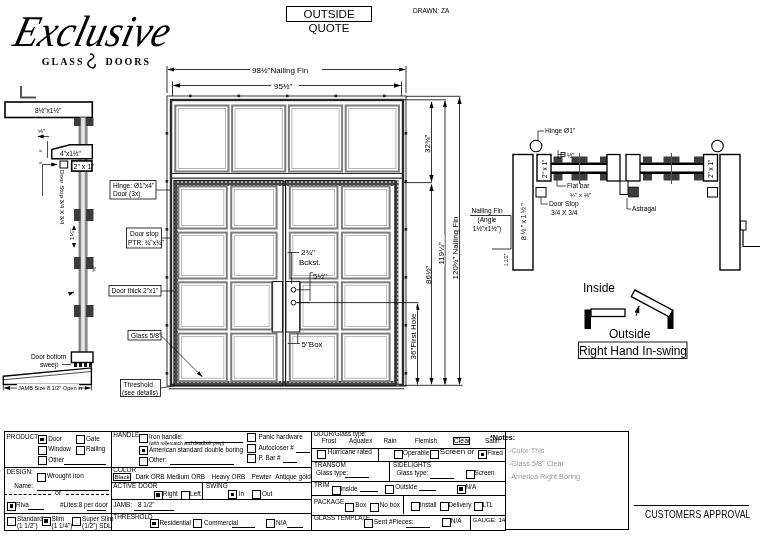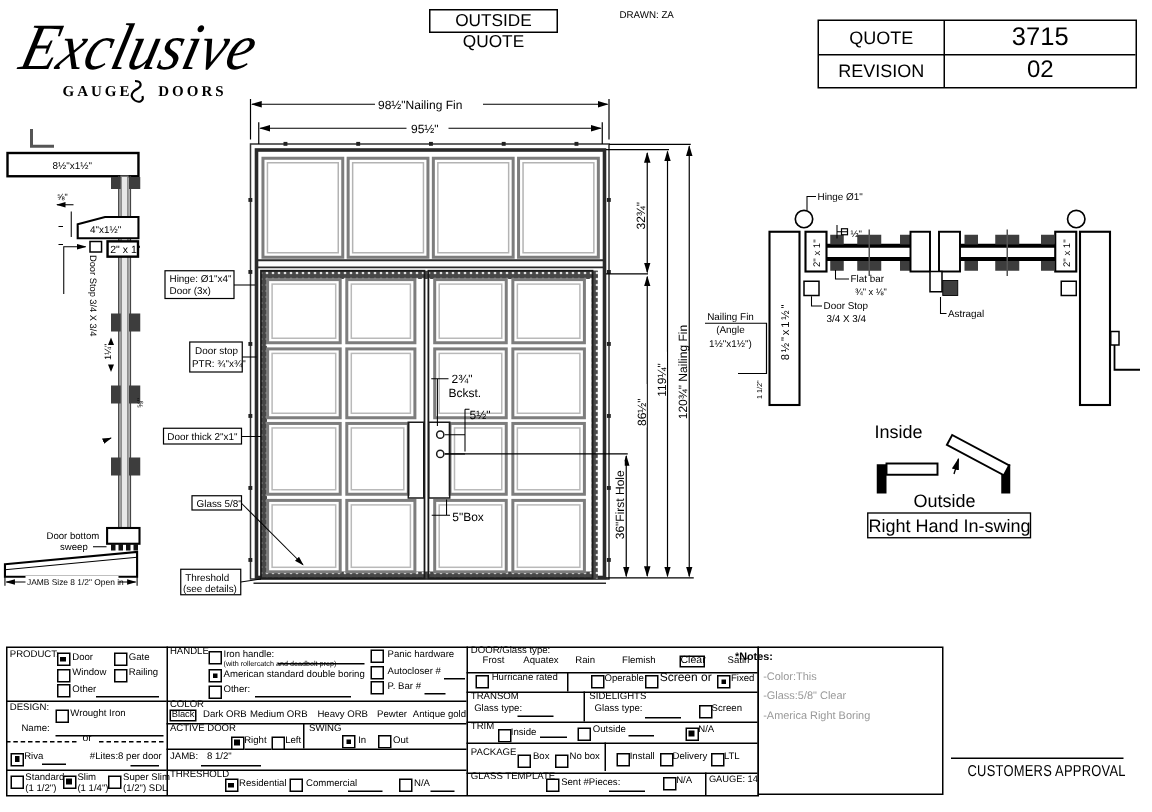--- a/index.html
+++ b/index.html
@@ -11,37 +11,31 @@
 .cb.on::after{content:"";position:absolute;left:1.5px;top:1.5px;width:3.5px;height:3.5px;background:#000;}
 .lbl{position:absolute;font-size:6.4px;line-height:6.6px;white-space:nowrap;}
 .ul{display:inline-block;border-bottom:1px solid #000;height:7px;}
 </style>
 </head>
 <body>
 <div id="page">
 
 <div class="abs" style="left:8px;top:6px;width:180px;height:54px;font-family:'Liberation Serif',serif;font-style:italic;font-size:44px;transform:skewX(-14deg) scaleX(.92);transform-origin:left bottom;">Exclusive</div>
 
-<div class="abs" style="left:41.7px;top:55.5px;font-family:'Liberation Serif',serif;font-size:10px;letter-spacing:2px;font-weight:bold;">GAUGE</div>
+<div class="abs" style="left:41.7px;top:55.5px;font-family:'Liberation Serif',serif;font-size:10px;letter-spacing:2px;font-weight:bold;">GLASS</div>
 <div class="abs" style="left:105.5px;top:55.5px;font-family:'Liberation Serif',serif;font-size:10px;letter-spacing:2px;font-weight:bold;">DOORS</div>
 
 <svg class="abs" style="left:82px;top:53px;" width="16" height="17" viewBox="0 0 16 17">
       <path d="M8 1 C12 1 13 4 10 6 C6 8 4 11 8 14 C11 16 14 14 13 11" fill="none" stroke="#000" stroke-width="1.4"></path>
     </svg>
 
 <div class="abs" style="left:286px;top:6px;width:84px;height:14px;border:1px solid #000;text-align:center;font-size:11.5px;line-height:14px;">OUTSIDE QUOTE</div>
 
 <div class="abs" style="left:413px;top:7px;font-size:6.5px;">DRAWN: ZA</div>
 
-<div class="abs" style="left:545px;top:13px;width:211px;height:44px;border:1.3px solid #000;">
-  <div class="abs" style="left:0;top:0;width:83px;height:22px;border-right:1px solid #000;border-bottom:1px solid #000;text-align:center;font-size:12px;line-height:22px;">QUOTE</div>
-  <div class="abs" style="left:84px;top:0;width:127px;height:22px;border-bottom:1px solid #000;text-align:center;font-size:17px;line-height:22px;">3715</div>
-  <div class="abs" style="left:0;top:22px;width:83px;height:22px;border-right:1px solid #000;text-align:center;font-size:12px;line-height:22px;">REVISION</div>
-  <div class="abs" style="left:84px;top:22px;width:127px;height:22px;text-align:center;font-size:16px;line-height:22px;">02</div>
-</div>
 
 <svg class="abs" style="left:0;top:0;" width="768" height="541" viewBox="0 0 768 541">
 <defs>
 <marker id="ar" viewBox="0 0 10 10" refX="9" refY="5" markerWidth="9" markerHeight="9" orient="auto-start-reverse">
           <path d="M0,2 L10,5 L0,8 z" fill="#000"></path>
         </marker>
 <pattern id="stip" width="4" height="4" patternUnits="userSpaceOnUse">
           <rect width="4" height="4" fill="#474747"></rect>
           <circle cx="2" cy="2" r="0.9" fill="#e0e0e0"></circle>
         </pattern>

